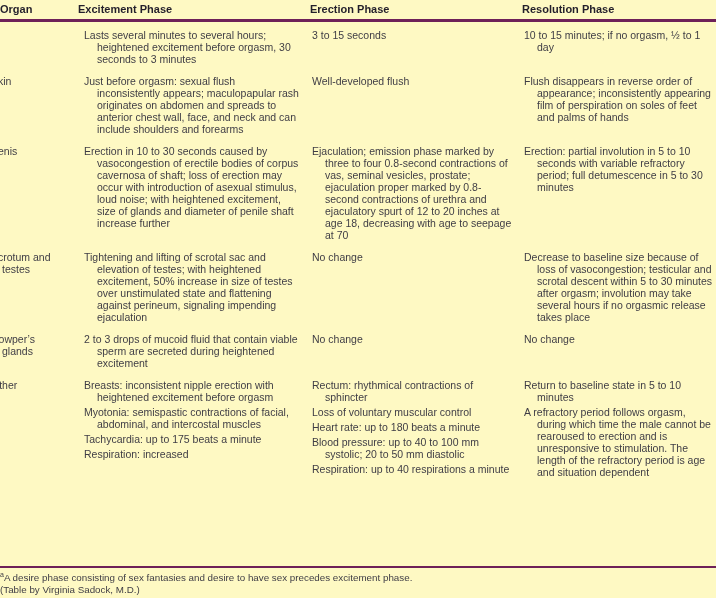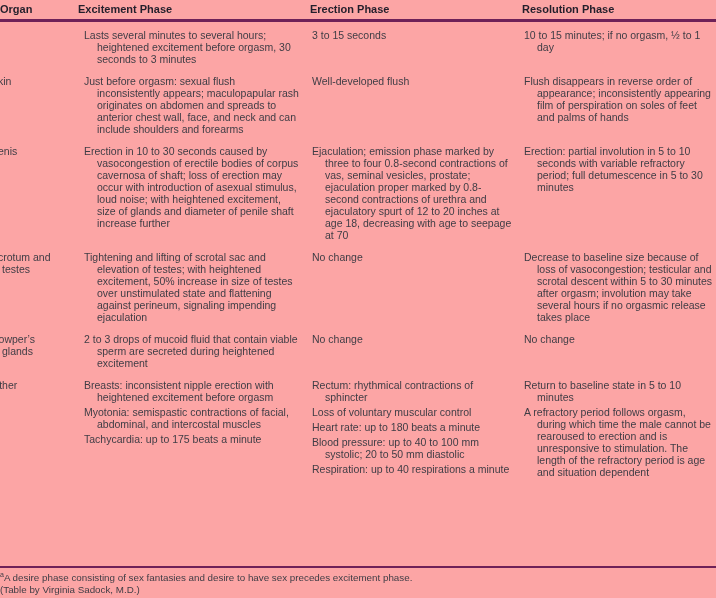--- a/index.html
+++ b/index.html
@@ -1,20 +1,20 @@
 <!DOCTYPE html>
 <html><head>
 <meta charset="utf-8">
 <style>
   html,body { margin:0; padding:0; background:#ffffff; }
   .page {
     position:relative;
     width:716px; height:598px;
     box-sizing:border-box;
-    background:#fca5a5;
+    background:#fef9c3;
     font-family:"Liberation Sans", sans-serif;
     color:#3f3d45;
     overflow:hidden;
   }
   .thead {
     display:grid;
     grid-template-columns:78px 232px 212px 194px;
     padding-top:2px;
     border-bottom:3px solid #6e2158;
   }
@@ -127,20 +127,21 @@
         </div>
       </div>
       <div class="trow">
         <div class="cell cell-organ">
           <p>Other</p>
         </div>
         <div class="cell cell-excitement">
           <p>Breasts: inconsistent nipple erection with heightened excitement before orgasm</p>
           <p>Myotonia: semispastic contractions of facial, abdominal, and intercostal muscles</p>
           <p>Tachycardia: up to 175 beats a minute</p>
+          <p>Respiration: increased</p>
         </div>
         <div class="cell cell-orgasmic">
           <p>Rectum: rhythmical contractions of sphincter</p>
           <p>Loss of voluntary muscular control</p>
           <p>Heart rate: up to 180 beats a minute</p>
           <p>Blood pressure: up to 40 to 100 mm systolic; 20 to 50 mm diastolic</p>
           <p>Respiration: up to 40 respirations a minute</p>
         </div>
         <div class="cell cell-resolution">
           <p>Return to baseline state in 5 to 10 minutes</p>

